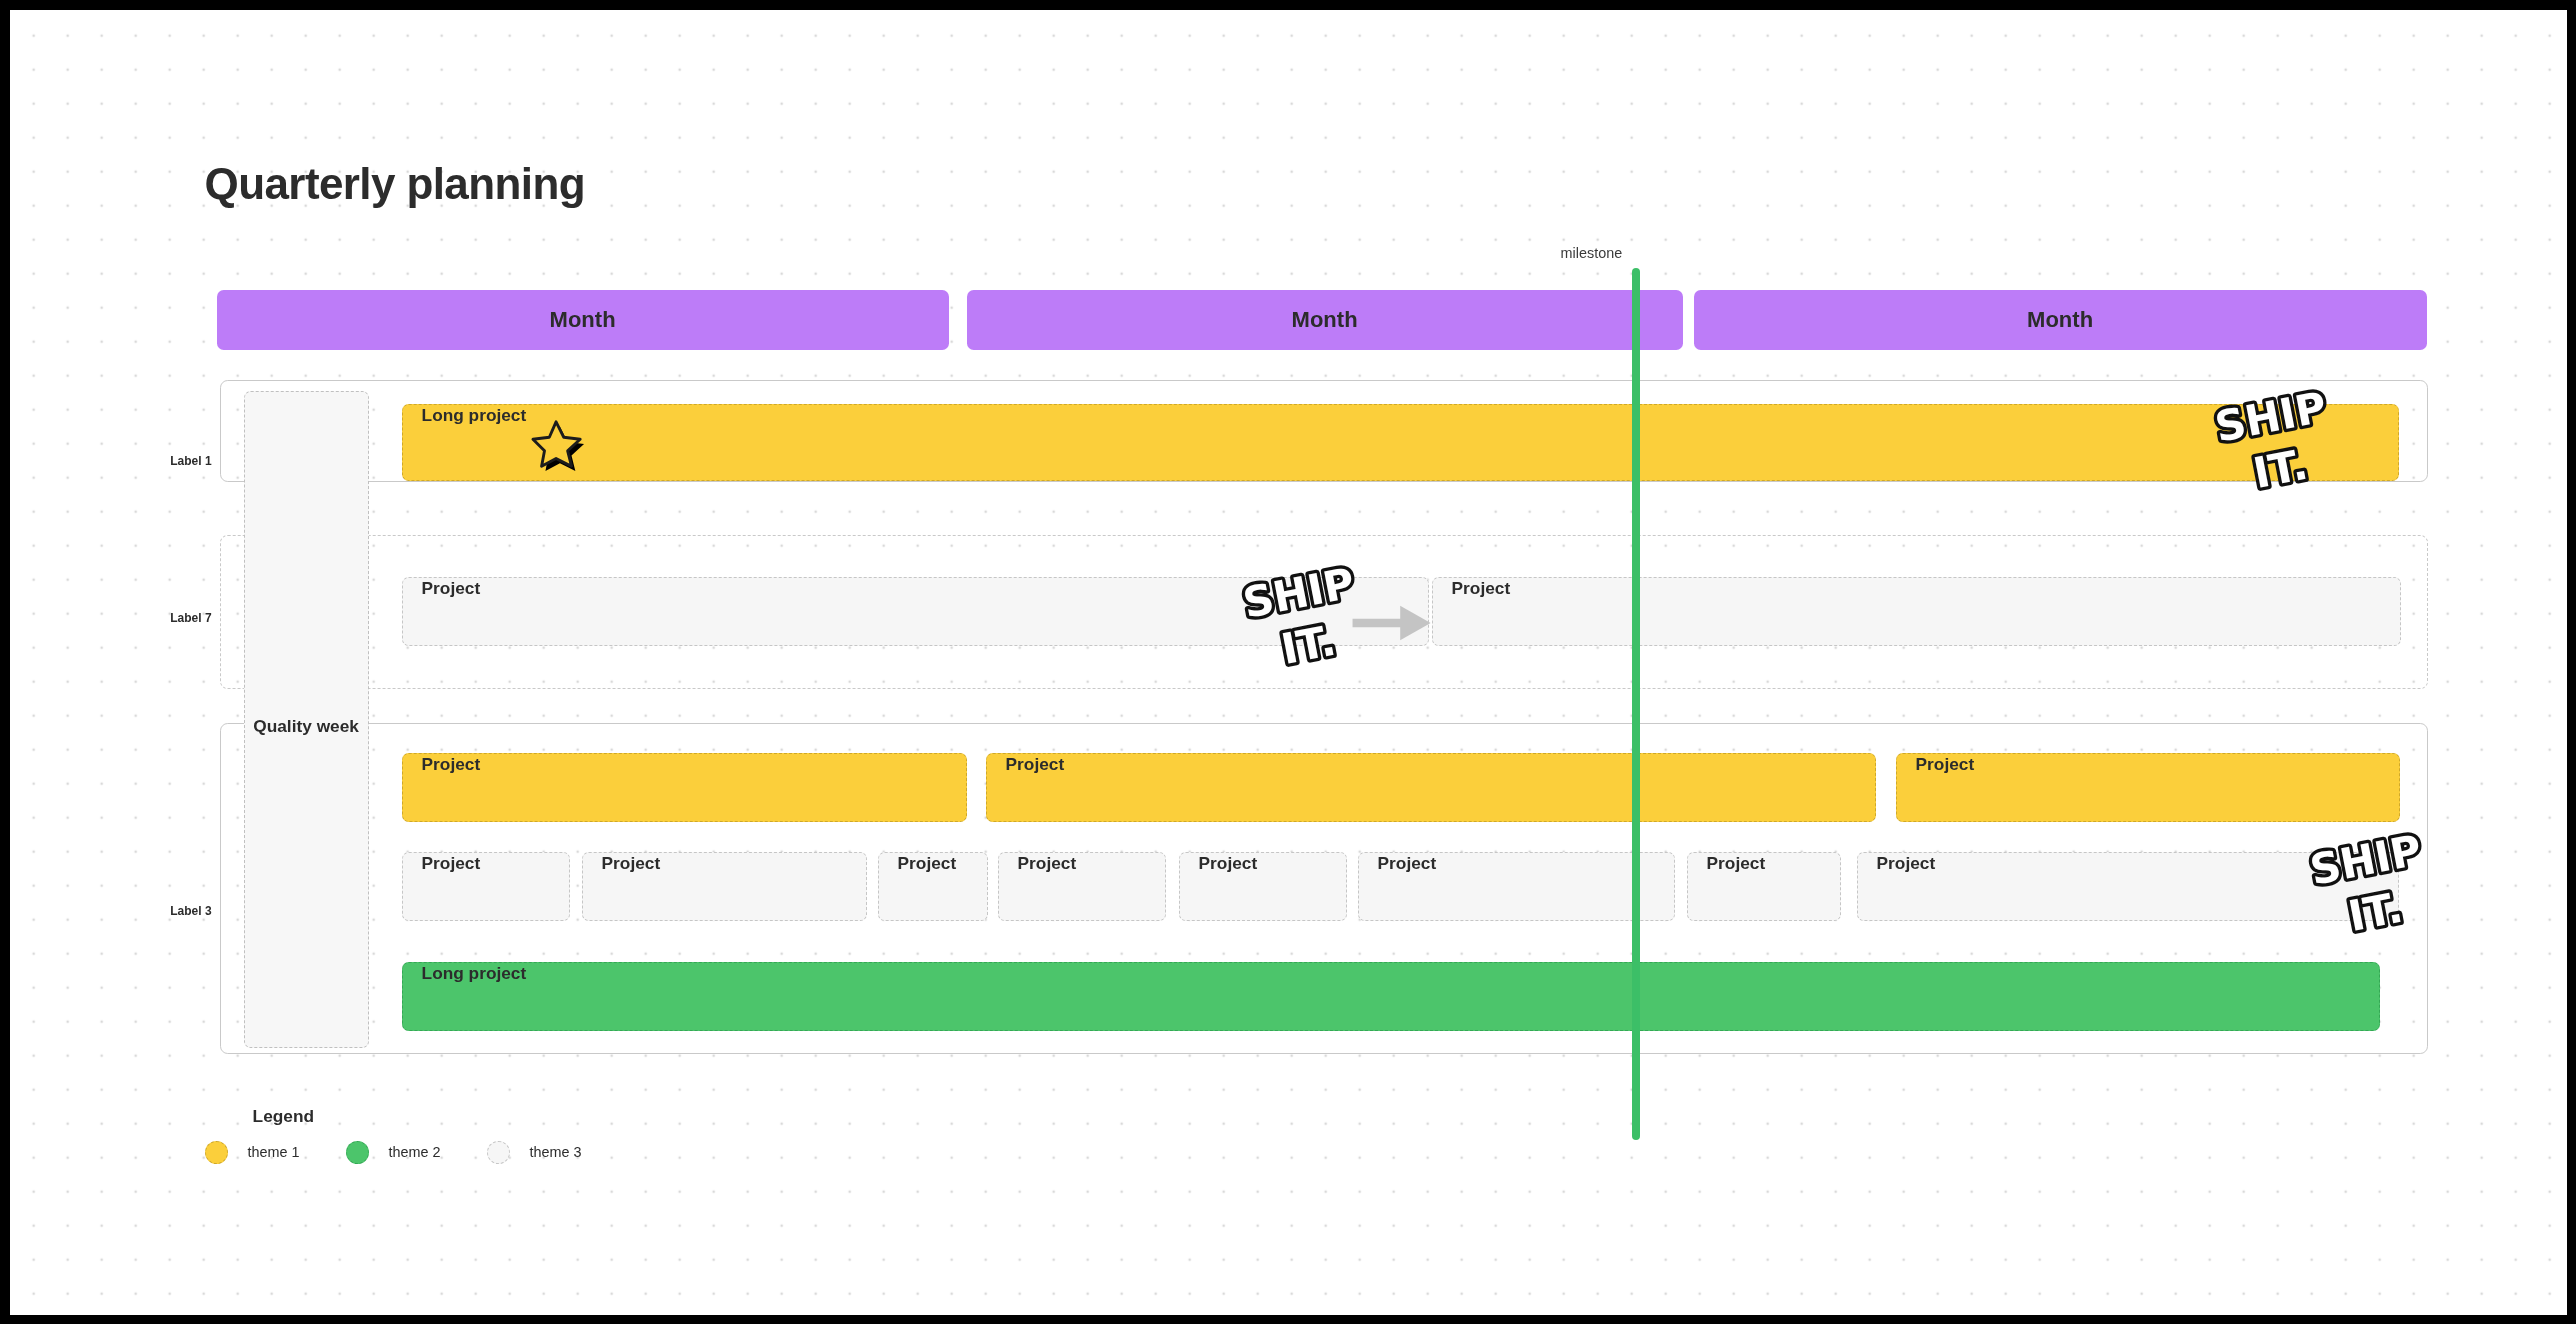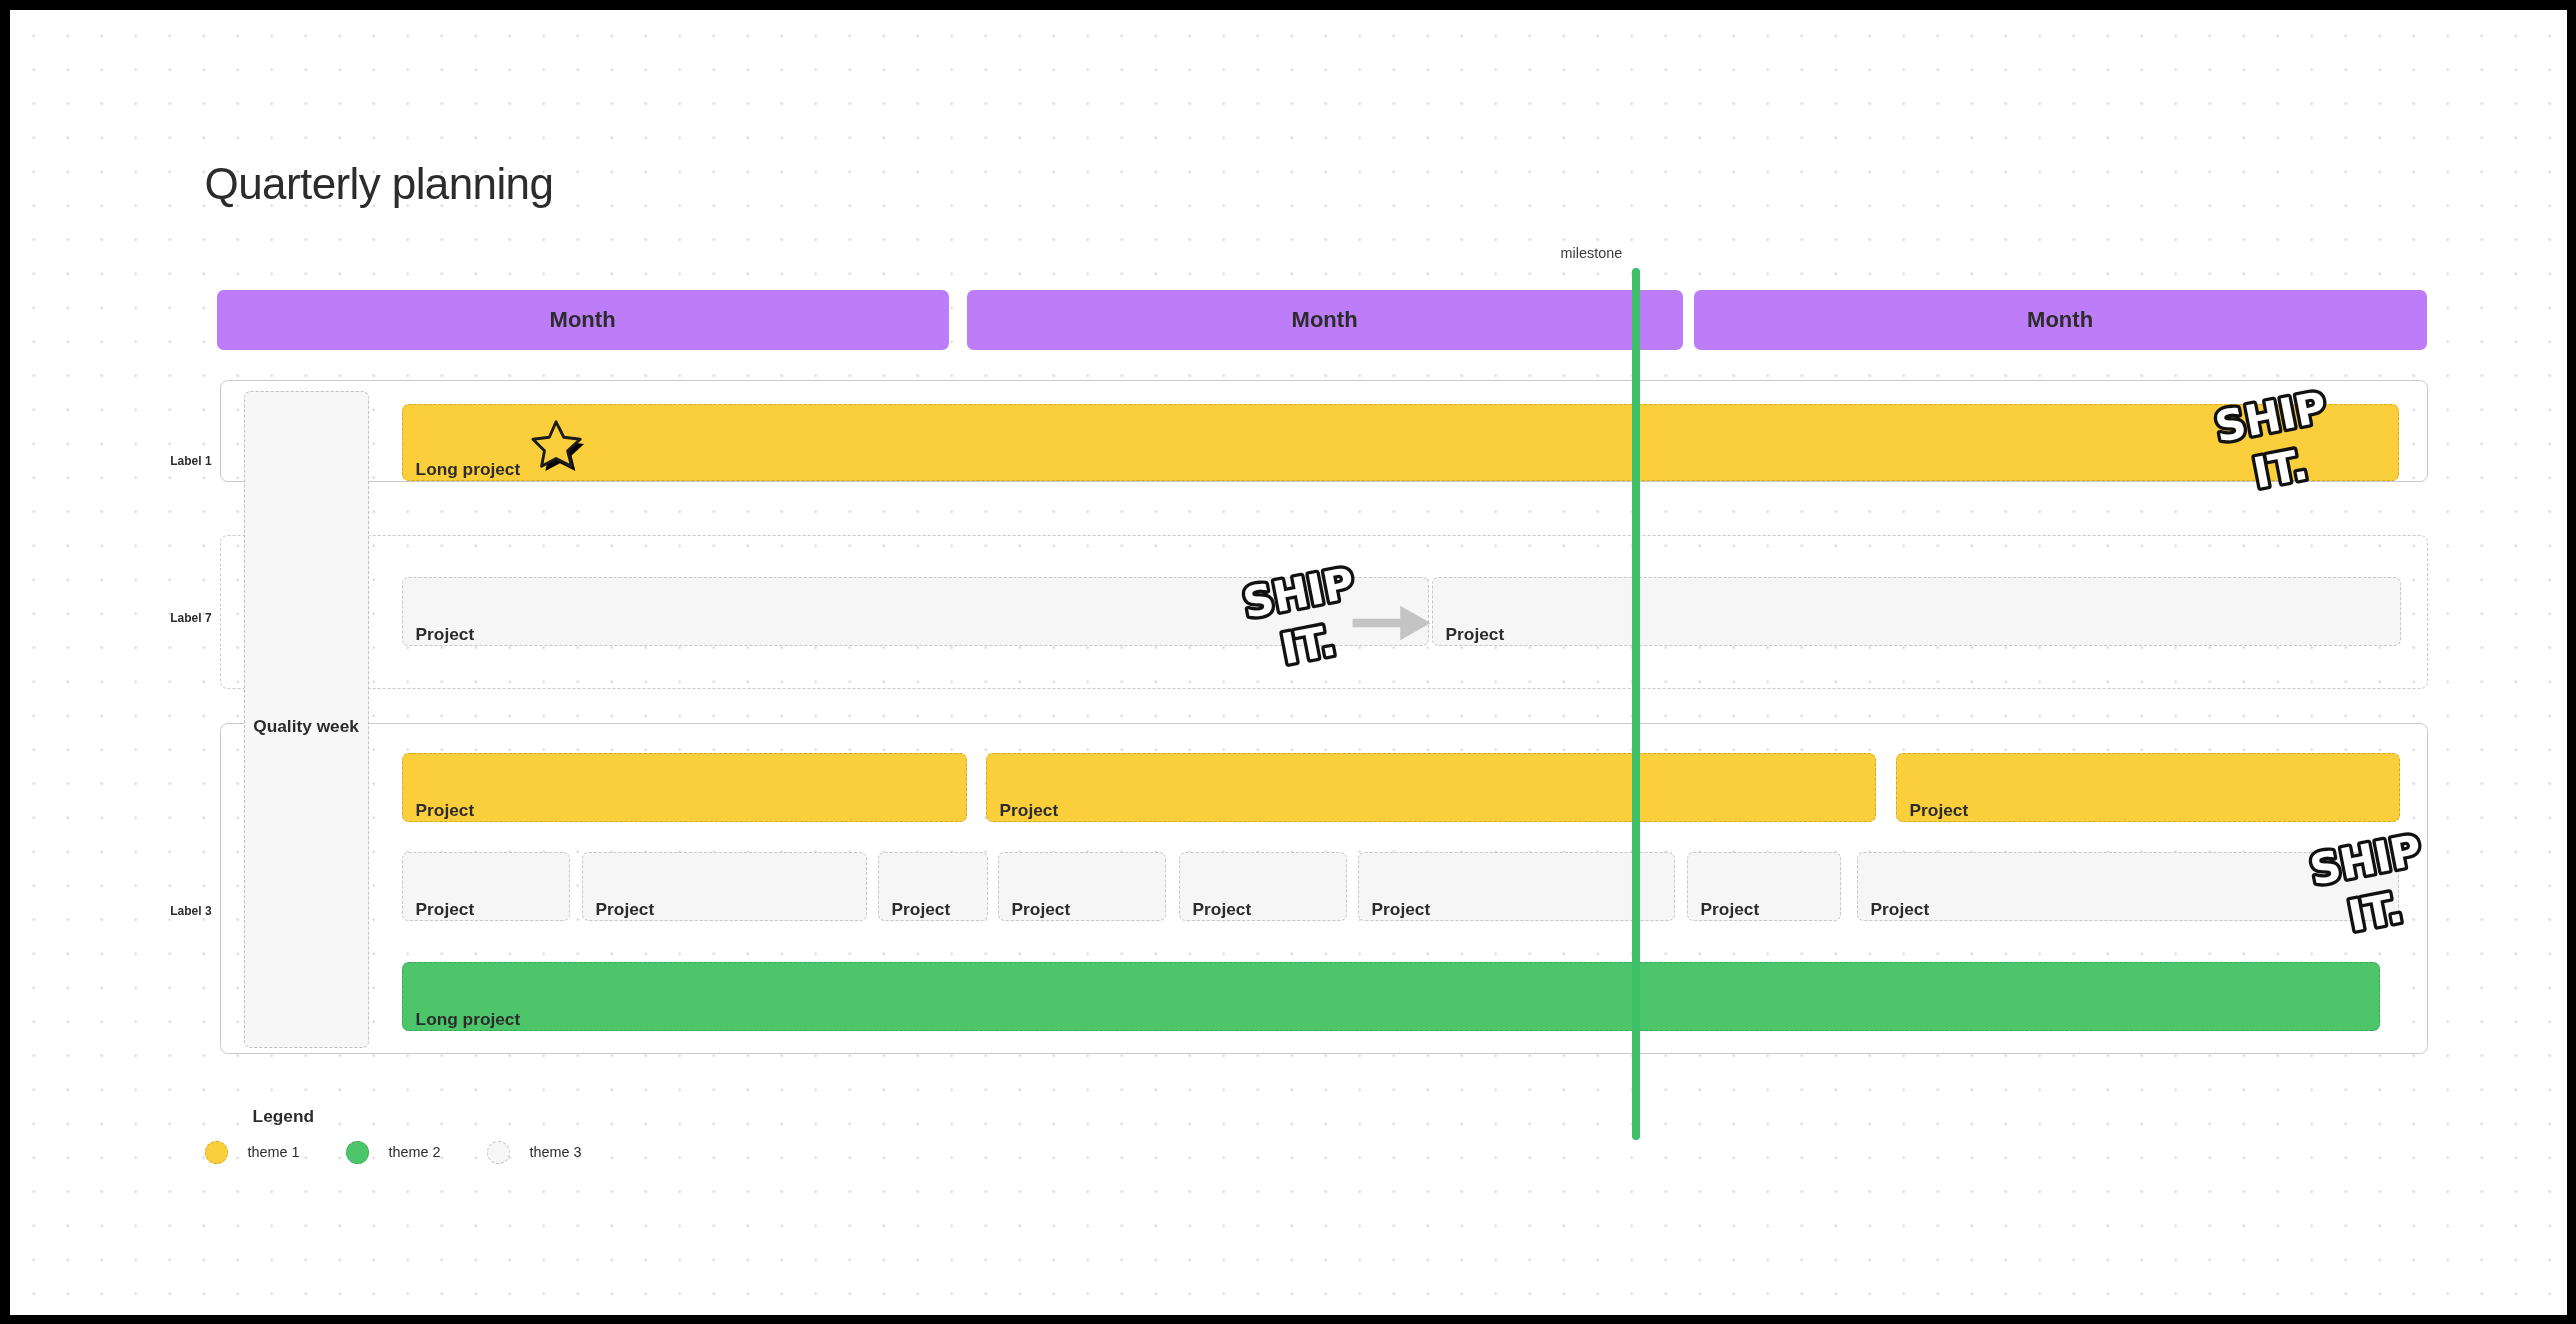--- a/index.html
+++ b/index.html
@@ -20,21 +20,21 @@
     background-size: 34px 34px;
     background-position: 6.7px 8.7px;
     overflow: hidden;
   }
 
   
   #page-title {
     position: absolute;
     left: 195px; top: 149px;
     font-size: 44px;
-    font-weight: normal;
+    font-weight: bold;
     color: #2c2c2c;
     letter-spacing: -0.6px;
   }
 
   
   .month-chip {
     position: absolute;
     top: 280px;
     height: 60px;
     background: #bd7cf8;
@@ -113,25 +113,25 @@
     color: #2c2c2c;
     z-index: 21;
     white-space: nowrap;
   }
 
   
   .bar {
     position: absolute;
     border-radius: 6.7px;
     display: flex;
-    align-items: flex-end;
+    align-items: flex-start;
     font-size: 17.3px;
     font-weight: bold;
     color: #2c2c2c;
-    padding-left: 13px;
+    padding-left: 19px;
     z-index: 10;
   }
   .bar-theme1 {
     background: #fbcf3b;
     border: 1.9px dashed #cfa82a;
   }
   .bar-theme2 {
     background: #4cc56b;
     border: 1.9px dashed #35a755;
   }

